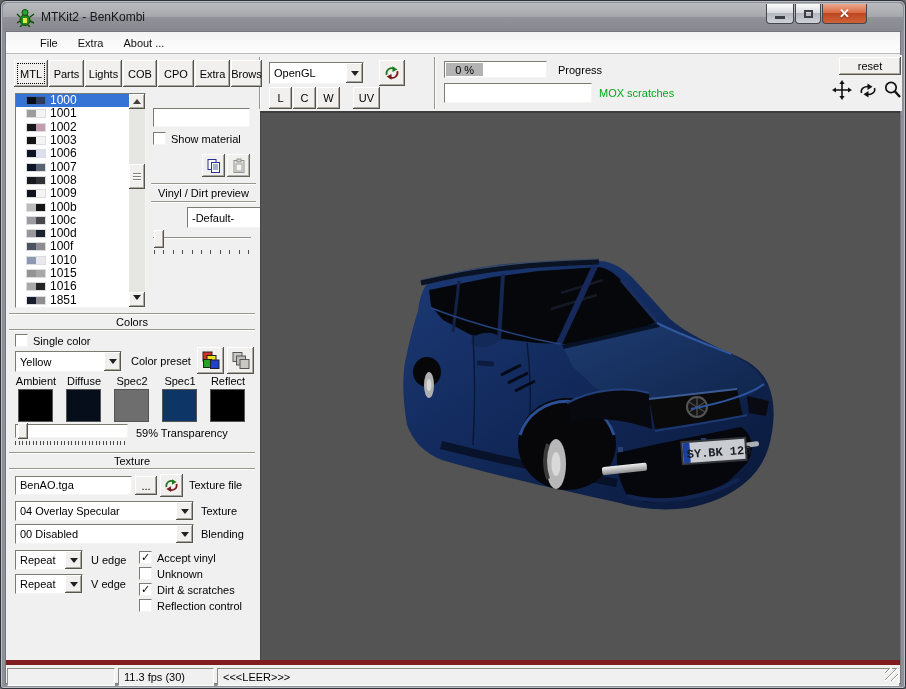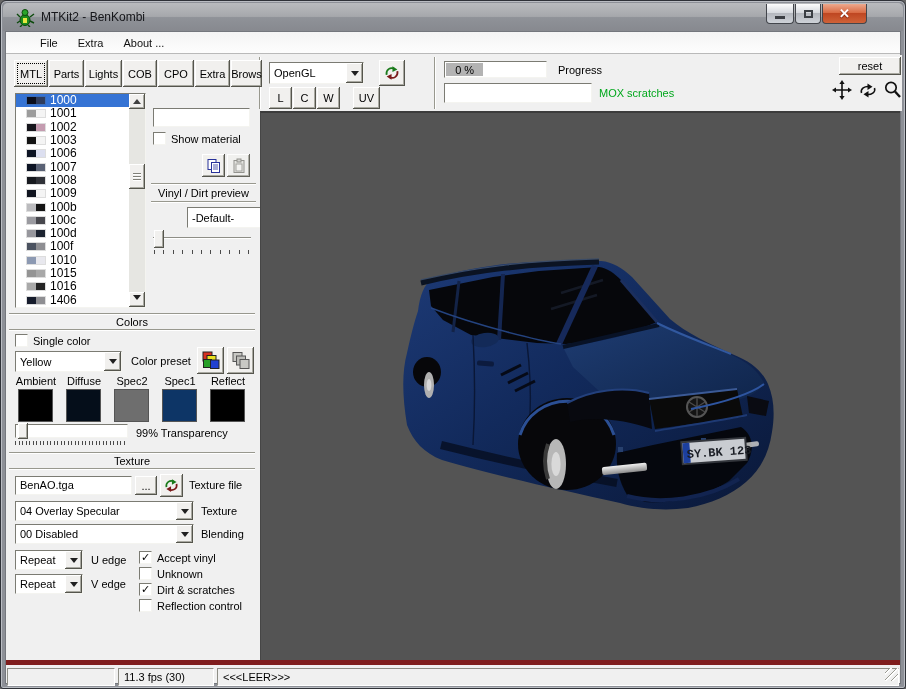--- a/index.html
+++ b/index.html
@@ -260,21 +260,21 @@
             <i style="background: rgb(169, 169, 169);"></i>
             <i style="background: rgb(36, 36, 36);"></i>
           </span>
           <span>1016</span>
         </div>
         <div class="lrow">
           <span class="chip">
             <i style="background: rgb(22, 28, 44);"></i>
             <i style="background: rgb(142, 142, 146);"></i>
           </span>
-          <span>1406</span>
+          <span>1851</span>
         </div>
         <div class="lrow">
           <span></span>
         </div>
       </div>
     <div class="sbar abs" style="left:128px;top:93px;height:213px;pointer-events:auto;">
       <span class="sbtn r3" style="top:0;">
           <i class="tri-u"></i>
         </span>
       <span class="sthumb r3" style="top:70px;height:25px;">
@@ -369,21 +369,21 @@
       </div>
     <div id="swatches">
         <div class="swatch" style="left: 17px; top: 388px; background: rgb(0, 0, 0); pointer-events: auto;"></div>
         <div class="swatch" style="left: 65px; top: 388px; background: rgb(5, 14, 26); pointer-events: auto;"></div>
         <div class="swatch" style="left: 113px; top: 388px; background: rgb(110, 110, 110); pointer-events: auto;"></div>
         <div class="swatch" style="left: 161px; top: 388px; background: rgb(13, 53, 102); pointer-events: auto;"></div>
         <div class="swatch" style="left: 209px; top: 388px; background: rgb(0, 0, 0); pointer-events: auto;"></div>
       </div>
     <div class="s3 abs" style="left:14px;top:423px;width:113px;height:14px;pointer-events:auto;"></div>
     <div class="r3 abs" style="left:17px;top:422px;width:10px;height:16px;pointer-events:auto;"></div>
-    <span class="lbl abs" style="left:135px;top:426px;">99% Transparency</span>
+    <span class="lbl abs" style="left:135px;top:426px;">59% Transparency</span>
     <div class="ticks" id="tticks" style="left:14px;top:440px;width:110px;">
         <i></i>
         <i></i>
         <i></i>
         <i></i>
         <i></i>
         <i></i>
         <i></i>
         <i></i>
         <i></i>

